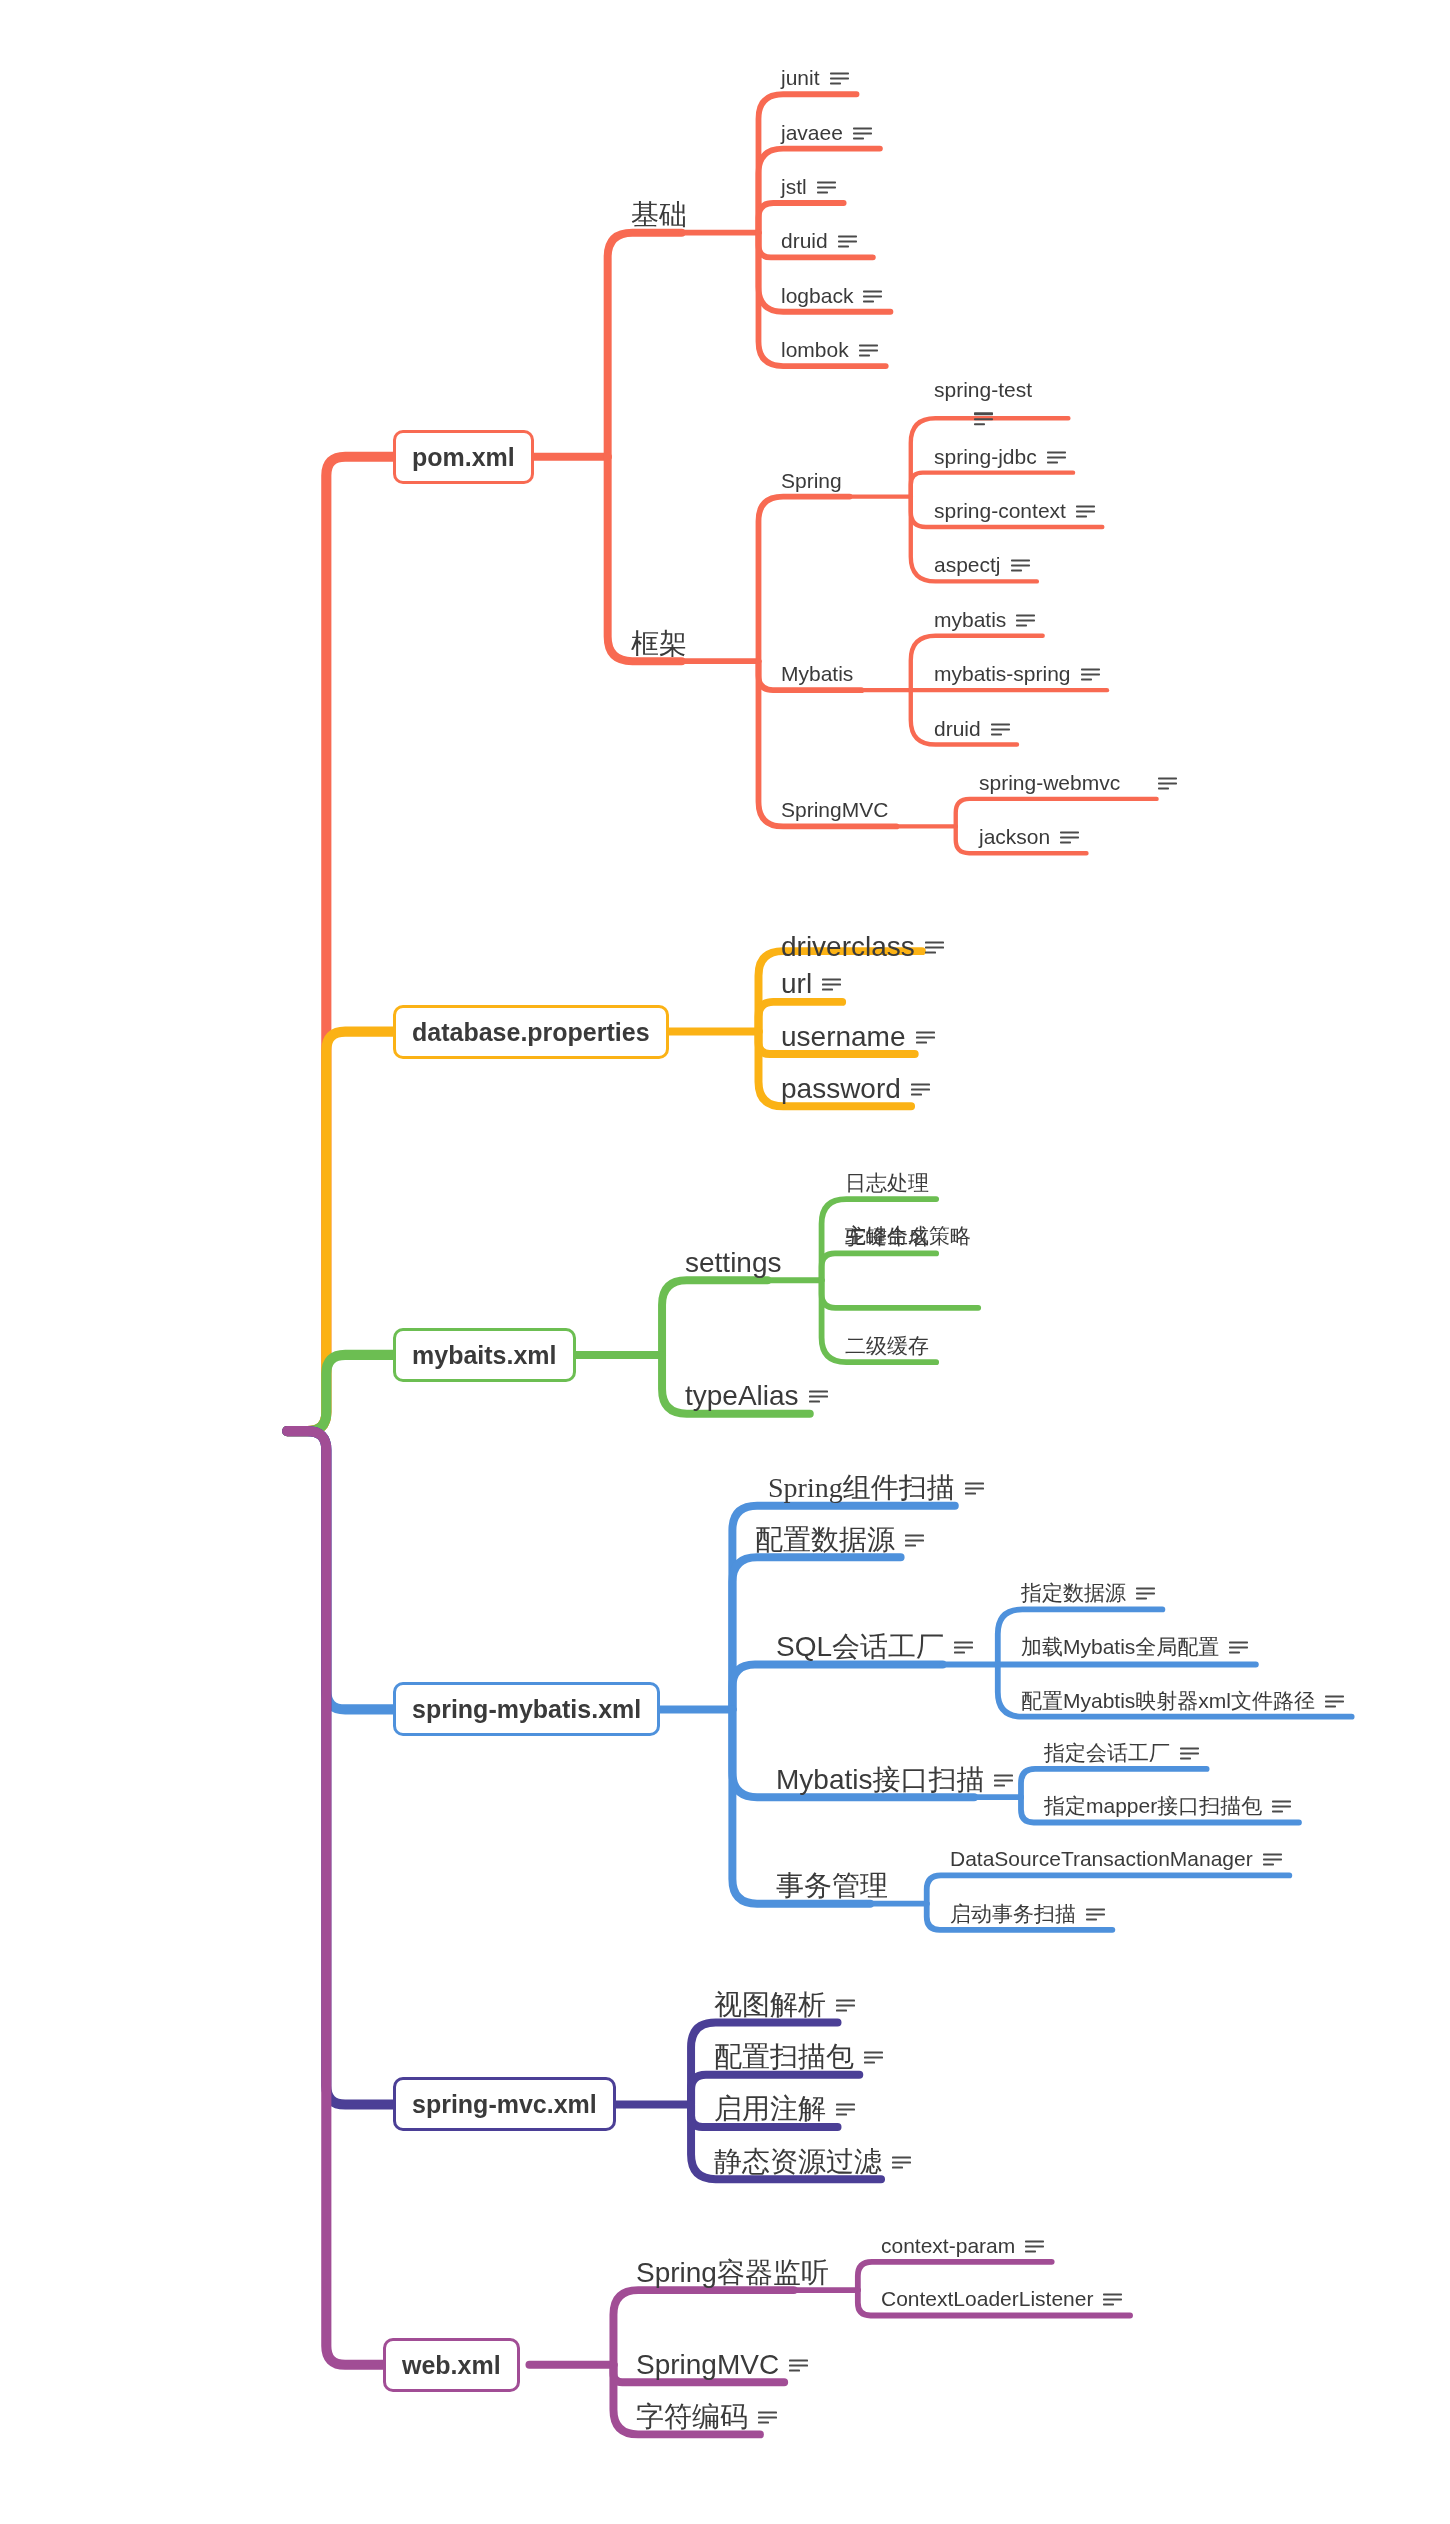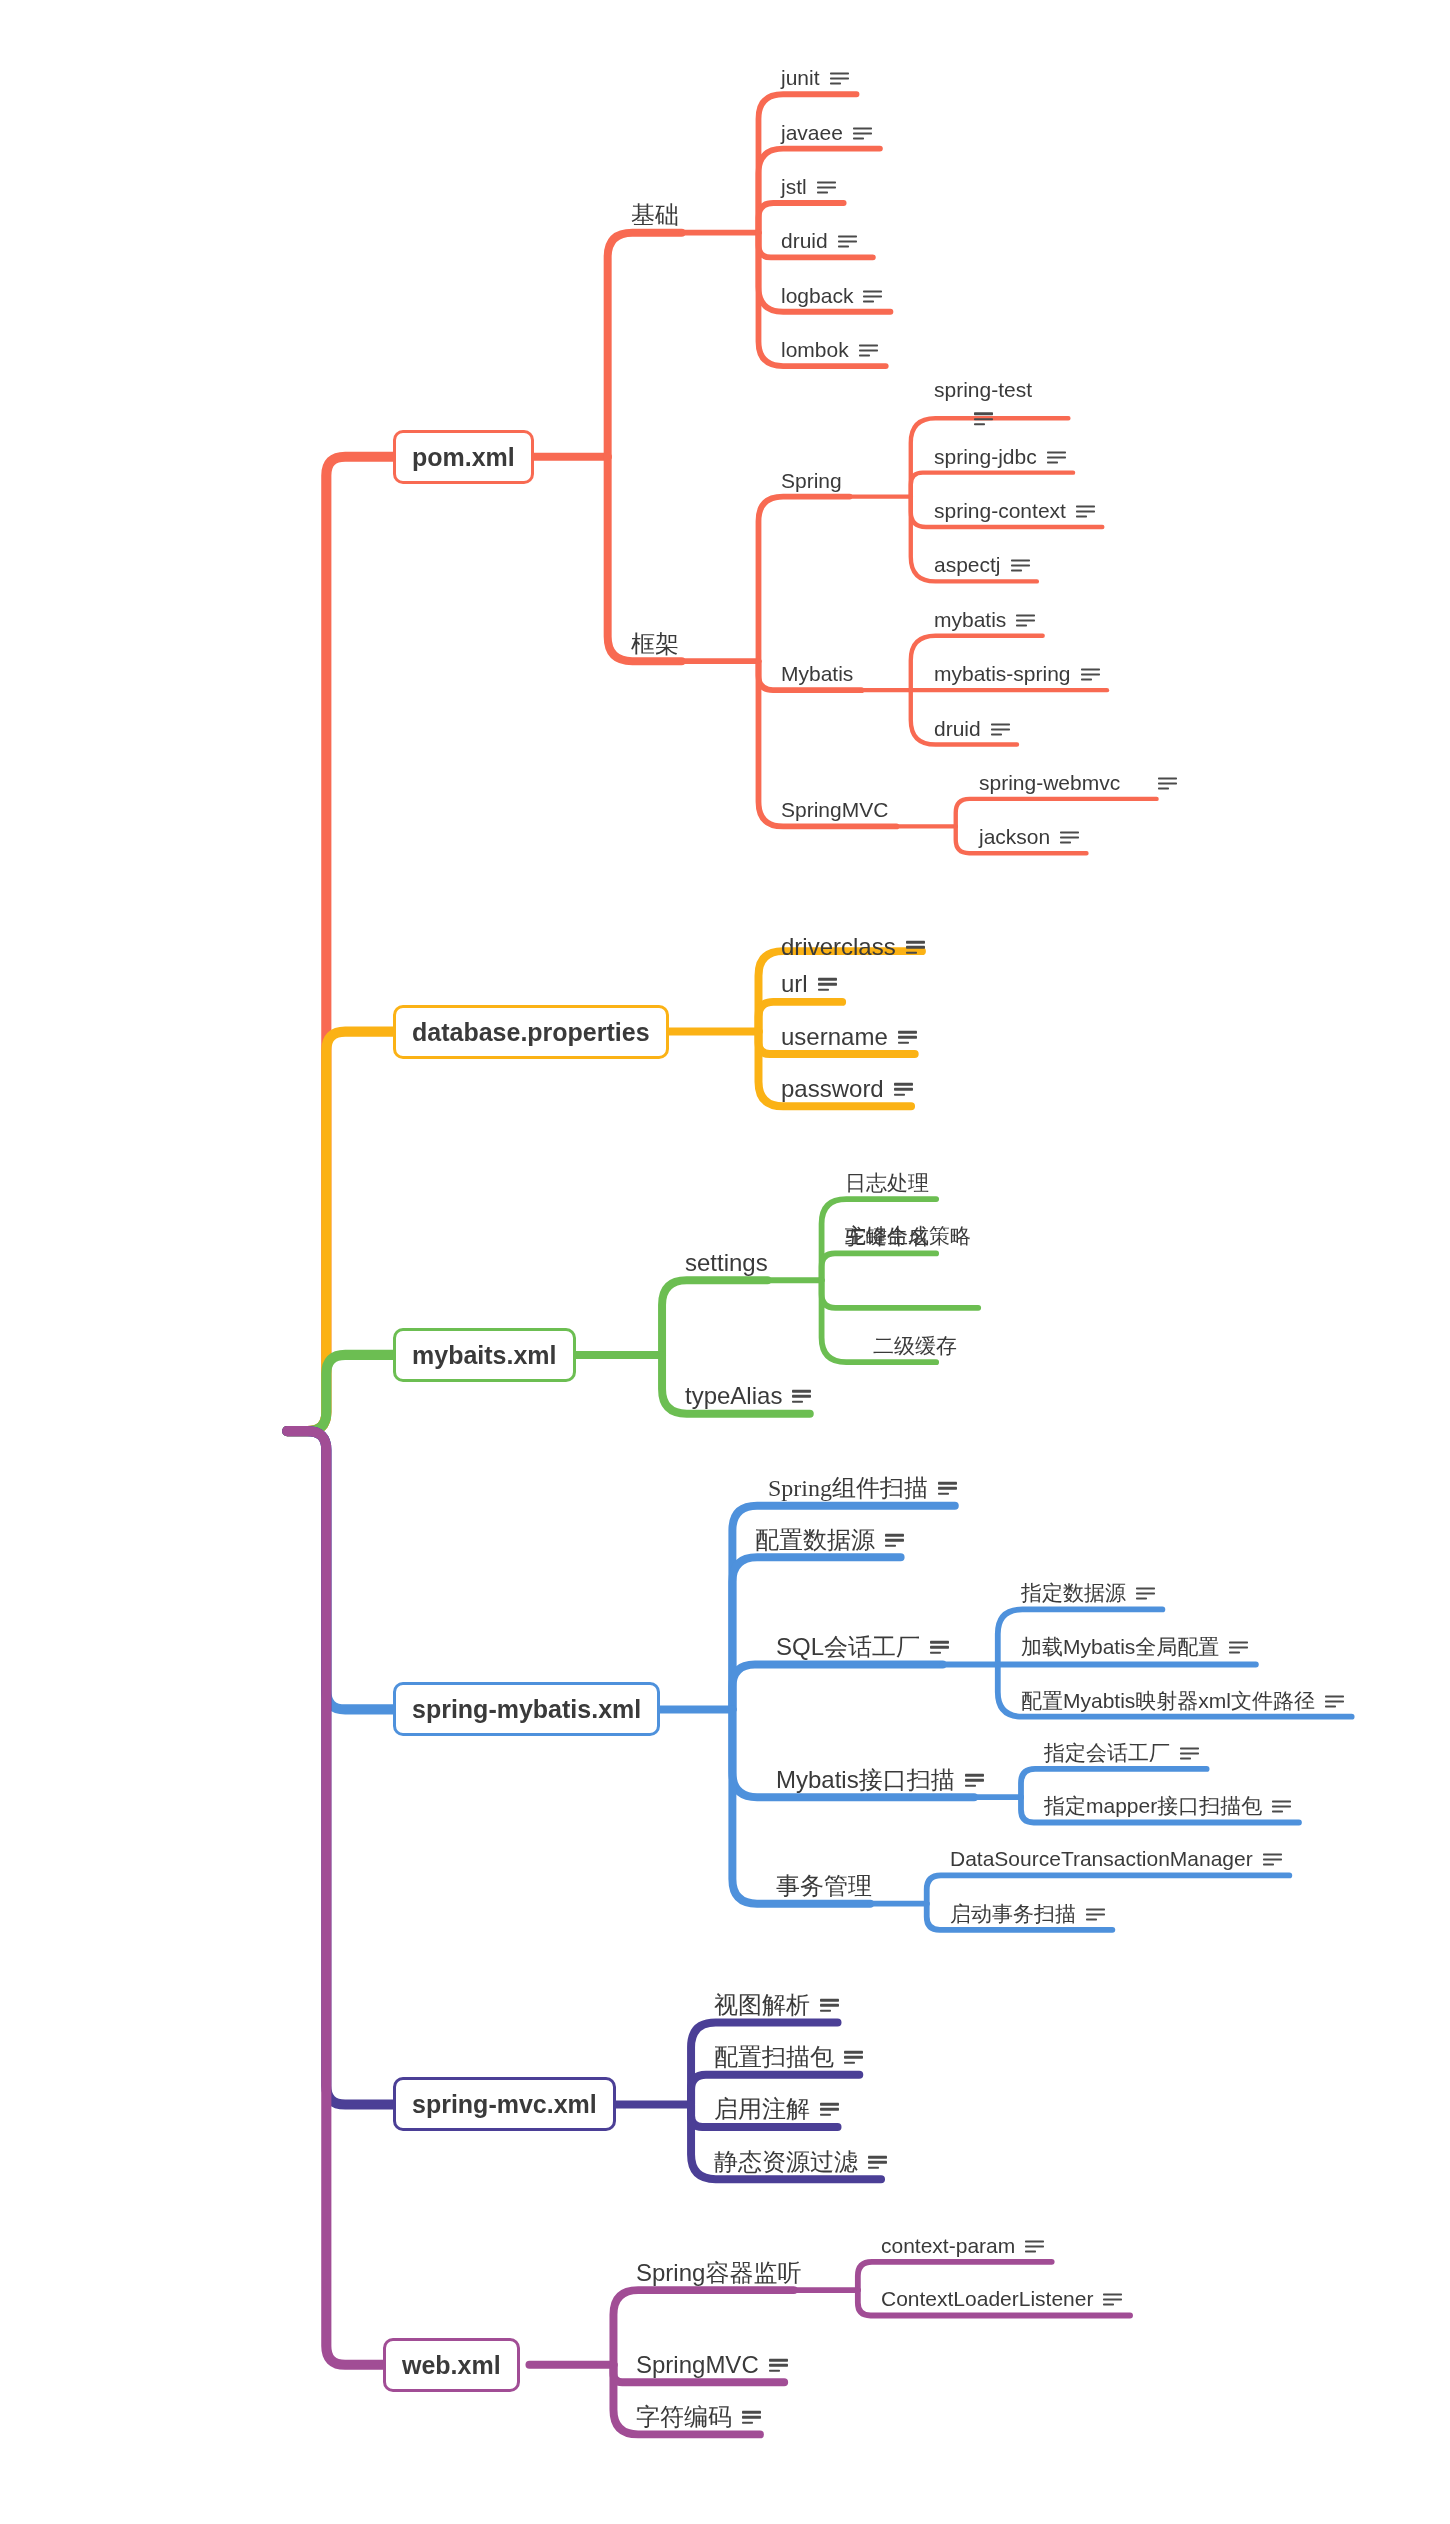--- a/index.html
+++ b/index.html
@@ -16,21 +16,21 @@
   .root .lbl{font-weight:bold;font-size:33px;color:#2f2f2f;letter-spacing:0.7px;}
 
   
   .boxnode{position:absolute;transform:translateY(-50%);
            border:3.6px solid #ccc;border-radius:10px;background:#fff;
            display:flex;align-items:center;justify-content:center;padding:0 16px;height:54px;box-sizing:border-box;}
   .boxnode .lbl{font-size:25px;color:#3a3a3a;font-weight:600;}
 
   
   .free .lbl{font-size:22px;}
-  .free.l2 .lbl{font-size:24px;}
+  .free.l2 .lbl{font-size:28px;}
   .free.l3 .lbl{font-size:21px;}
 
   .noteicon{display:inline-block;width:19px;height:14.5px;position:relative;flex:0 0 auto;}
   .noteicon i{position:absolute;left:0;height:2.2px;background:#4a4a4a;border-radius:0.7px;display:block;}
   .noteicon i:nth-child(1){top:1.4px;width:19px;}
   .noteicon i:nth-child(2){top:6.5px;width:19px;}
   .noteicon i:nth-child(3){top:11.6px;width:11px;}
 </style>
 </head>
 <body>
@@ -292,21 +292,21 @@
     </div>
     <div class="node free l3" style="left: 845px; top: 1183px;">
       <span class="lbl">日志处理</span>
     </div>
     <div class="node free l3" style="left: 845px; top: 1237px;">
       <span class="lbl">驼峰命名</span>
     </div>
     <div class="node free l3" style="left: 845px; top: 1236px;">
       <span class="lbl">主键生成策略</span>
     </div>
-    <div class="node free l3" style="left: 845px; top: 1346px; margin-left: 28px;">
+    <div class="node free l3" style="left: 845px; top: 1346px;">
       <span class="lbl">二级缓存</span>
     </div>
     <div class="node free l2" style="left: 685px; top: 1396px;">
       <span class="lbl">typeAlias</span>
       <span class="noteicon">
         <i></i>
         <i></i>
         <i></i>
       </span>
     </div>

